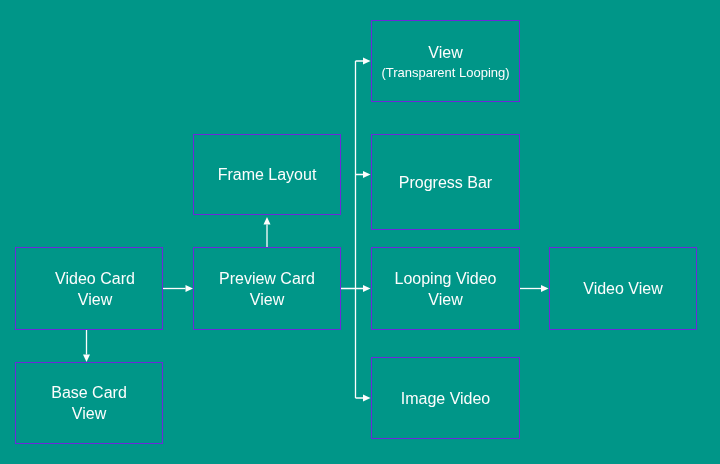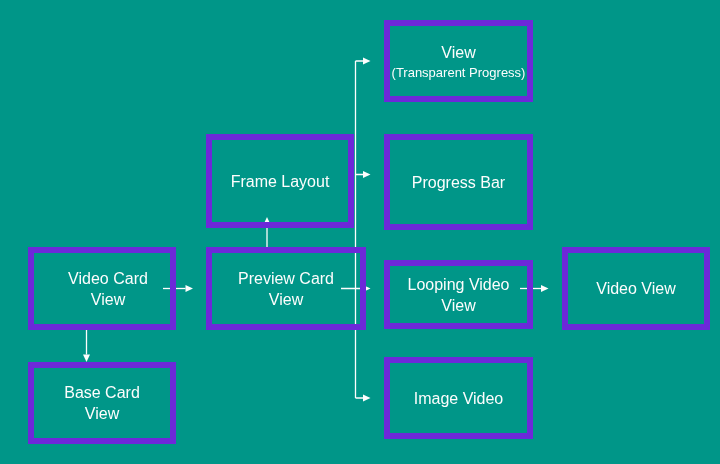--- a/index.html
+++ b/index.html
@@ -8,42 +8,41 @@
     position: relative;
     background: #009688;
     font-family: "Liberation Sans", sans-serif;
     overflow: hidden;
   }
   .diagram { position: absolute; left: 0; top: 0; width: 720px; height: 464px; }
   .edges-layer { position: absolute; left: 0; top: 0; }
   .node {
     position: absolute;
     box-sizing: border-box;
-    border: 6px solid #6d28d9;
+    border: 1px solid #6d28d9;
     display: flex;
     flex-direction: column;
     align-items: center;
     justify-content: center;
     color: #fdfdfd;
     font-size: 16px;
     line-height: 21px;
     text-align: center;
     background: transparent;
-    margin-left: 13px;
   }
   .node .label { white-space: pre-line; }
   .node .sublabel { font-size: 13px; line-height: 17px; margin-top: 1px; white-space: nowrap; }
   
   #n-video-card   { left: 15px;  top: 247px; width: 148px; height: 83px; padding-left: 12px; }
   #n-base-card    { left: 15px;  top: 362px; width: 148px; height: 82px; }
-  #n-preview-card { left: 193px; top: 247px; width: 160px; height: 83px; }
-  #n-frame-layout { left: 193px; top: 134px; width: 148px; height: 94px; }
+  #n-preview-card { left: 193px; top: 247px; width: 148px; height: 83px; }
+  #n-frame-layout { left: 193px; top: 134px; width: 148px; height: 81px; }
   #n-view-overlay { left: 371px; top: 20px;  width: 149px; height: 82px; }
   #n-progress-bar { left: 371px; top: 134px; width: 149px; height: 96px; }
-  #n-looping      { left: 371px; top: 260px; width: 149px; height: 69px; }
+  #n-looping      { left: 371px; top: 247px; width: 149px; height: 83px; }
   #n-video-view   { left: 549px; top: 247px; width: 148px; height: 83px; }
   #n-image-view   { left: 371px; top: 357px; width: 149px; height: 82px; }
 </style>
 </head>
 <body>
 
 <div class="diagram">
 
   <svg class="edges-layer" width="720" height="464" viewBox="0 0 720 464">
     <g stroke="#fdfdfd" stroke-width="1.3" fill="none">
@@ -79,21 +78,21 @@
     <span class="label">Preview Card
 View</span>
   </div>
 
   <div class="node" id="n-frame-layout">
     <span class="label">Frame Layout</span>
   </div>
 
   <div class="node" id="n-view-overlay">
     <span class="label">View</span>
-    <span class="sublabel">(Transparent Progress)</span>
+    <span class="sublabel">(Transparent Looping)</span>
   </div>
 
   <div class="node" id="n-progress-bar">
     <span class="label">Progress Bar</span>
   </div>
 
   <div class="node" id="n-looping">
     <span class="label">Looping Video
 View</span>
   </div>

